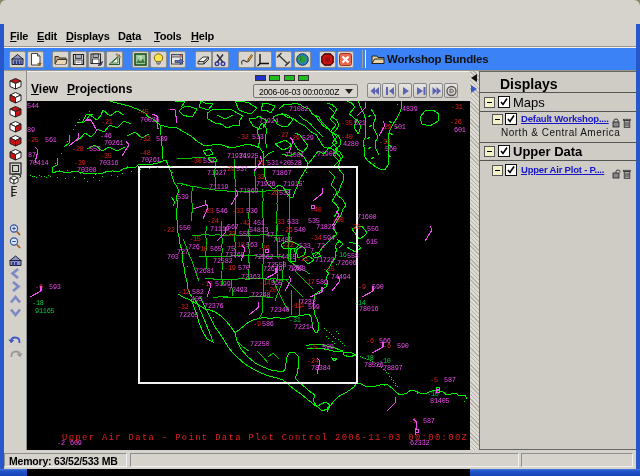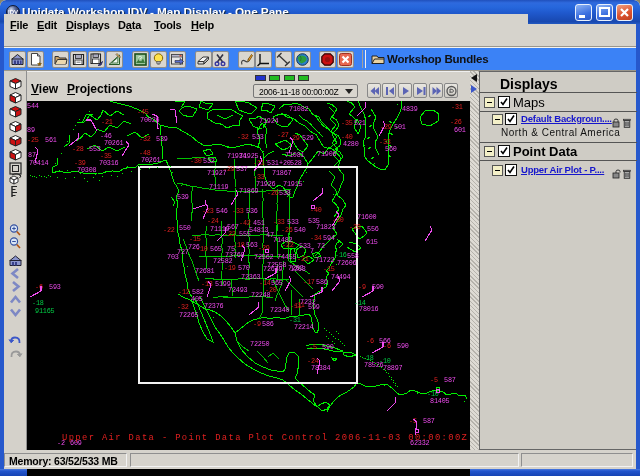--- a/index.html
+++ b/index.html
@@ -15,21 +15,21 @@
 .wbtn.b1{left:575px;background:linear-gradient(160deg,#8fb4f4,#3b6fe0 60%,#2a58c8);}
 .wbtn.b2{left:596px;background:linear-gradient(160deg,#8fb4f4,#3b6fe0 60%,#2a58c8);}
 .wbtn.b3{left:616px;background:linear-gradient(160deg,#f0a080,#dd5430 55%,#c04020);}
 .wbtn svg{position:absolute;left:0;top:0;}
 
 .bord{position:absolute;background:#2658cc;}
 #bl{left:0;top:24px;width:4px;height:445px;}
 #br{left:636px;top:24px;width:4px;height:445px;}
 #bb{left:0;top:469px;width:640px;height:7px;background:linear-gradient(180deg,#4a7ae0,#2254cc 30%,#1644b4);}
 
-#menubar{position:absolute;left:4px;top:14px;width:524px;height:21px;background:#d6d3cc;}
+#menubar{position:absolute;left:4px;top:25px;width:524px;height:21px;background:#d6d3cc;}
 #menubar .mi{position:absolute;top:5px;font-size:11px;font-weight:bold;color:#000;letter-spacing:-0.2px;}
 #menubar .mi u{text-decoration-thickness:1px;text-underline-offset:1px;}
 #mbline{position:absolute;left:4px;top:46px;width:632px;height:1px;background:#9a968c;}
 #mbline2{position:absolute;left:4px;top:47px;width:632px;height:1px;background:#f4f2ee;}
 
 #toolbar{position:absolute;left:4px;top:48px;width:632px;height:22px;background:#3b82f6;}
 .tbtn{position:absolute;top:3px;width:17px;height:17px;border:1px solid #8c8c8c;border-radius:2px;background:#d9d6cf;box-sizing:border-box;}
 .tbtn svg{position:absolute;left:0px;top:0px;}
 #tsep{position:absolute;left:358px;top:2px;width:2px;height:18px;border-left:1px solid #a0a0a0;border-right:1px solid #f0f0f0;}
 #wbund{position:absolute;left:383px;top:5px;font-size:11.5px;font-weight:bold;color:#111;letter-spacing:-0.2px;}
@@ -63,41 +63,20 @@
 .chk{position:absolute;width:12px;height:12px;background:#fff;border:1px solid #111;box-sizing:border-box;}
 .chk svg{position:absolute;left:0;top:0;}
 .blink{font-size:9.5px;font-weight:bold;color:#1616cc;text-decoration:underline;white-space:nowrap;letter-spacing:-0.2px;}
 .ptxt{font-size:10px;color:#111;white-space:nowrap;letter-spacing:0.5px;margin-left:8px;}
 
 #status{position:absolute;left:4px;top:450px;width:632px;height:19px;background:#d6d3cc;}
 .sbox{position:absolute;top:3px;height:14px;border:1px solid #8f8f8f;border-bottom-color:#f2f2f2;border-right-color:#f2f2f2;box-sizing:border-box;}
 #status .mem{position:absolute;left:4px;top:1px;font-size:10.5px;font-weight:bold;color:#000;letter-spacing:-0.2px;}
 </style></head><body>
 <div id="win">
- <div id="title">
-  <div id="ticon">
-        <span>IDV</span>
-      </div>
-  <div class="txt">Unidata Workshop IDV - Map Display - One Pane</div>
-  <div class="wbtn b1">
-        <svg width="15" height="15">
-          <rect x="3" y="10" width="6" height="3" fill="#fff"></rect>
-        </svg>
-      </div>
-  <div class="wbtn b2">
-        <svg width="15" height="15">
-          <rect x="3" y="3" width="9" height="8" fill="none" stroke="#fff" stroke-width="2"></rect>
-        </svg>
-      </div>
-  <div class="wbtn b3">
-        <svg width="15" height="15">
-          <path d="M4 4 L11 11 M11 4 L4 11" stroke="#fff" stroke-width="2.2"></path>
-        </svg>
-      </div>
- </div>
  <div class="bord" id="bl"></div>
     <div class="bord" id="br"></div>
     <div class="bord" id="bb"></div>
  <div id="menubar">
   <span class="mi" style="left:6px"><u>F</u>ile</span>
   <span class="mi" style="left:33px"><u>E</u>dit</span>
   <span class="mi" style="left:62px"><u>D</u>isplays</span>
   <span class="mi" style="left:114px">D<u>a</u>ta</span>
   <span class="mi" style="left:150px"><u>T</u>ools</span>
   <span class="mi" style="left:187px"><u>H</u>elp</span>
@@ -319,21 +298,21 @@
  <div id="mapmenu">
   <span class="mi" style="left:4px"><u>V</u>iew</span>
   <span class="mi" style="left:40px"><u>P</u>rojections</span>
   <div id="timeboxes">
     <div class="tb" style="left:0;background:#2233cc"></div>
     <div class="tb" style="left:14px;background:#22bb22"></div>
     <div class="tb" style="left:29px;background:#22bb22"></div>
     <div class="tb" style="left:43px;background:#22bb22"></div>
   </div>
   <div id="combo">
-        <span class="ct">2006-11-18 00:00:00Z</span>
+        <span class="ct">2006-06-03 00:00:00Z</span>
         <span class="ca"></span>
       </div>
   <div class="abtn" style="left:340px">
         <svg width="13" height="14" viewBox="0 0 13 14">
           <path d="M11 3 L6.5 7 L11 11 Z" fill="#5b64b4"></path>
           <path d="M7 3 L2.5 7 L7 11 Z" fill="#5b64b4"></path>
         </svg>
       </div>
   <div class="abtn" style="left:355px">
         <svg width="13" height="14" viewBox="0 0 13 14">
@@ -818,41 +797,41 @@
   <div style="position:absolute;left:33px;top:23px;font-size:13px;font-weight:normal">Maps</div>
   <div class="hline" style="top:39px"></div>
   <div class="minus" style="left:12px;top:42px">
         <i></i>
       </div>
   <div class="chk" style="left:25px;top:41px">
         <svg width="10" height="10" viewBox="0 0 10 10">
           <path d="M2 5 L4 7.5 L8 1.5" fill="none" stroke="#000" stroke-width="1.6"></path>
         </svg>
       </div>
-  <div class="blink" style="position:absolute;left:41px;top:41px">Default Backgroun....</div>
+  <div class="blink" style="position:absolute;left:41px;top:41px">Default Workshop....</div>
   <div style="position:absolute;left:132px;top:42px"><svg width="8" height="10" viewBox="0 0 8 10">
           <path d="M2 4 L2 2.5 Q2 1 4 1 Q6 1 6 2.5 L6 4" fill="none" stroke="#333" stroke-width="1"></path>
           <rect x="1" y="4" width="6" height="5" fill="#888" stroke="#222" stroke-width="0.8"></rect>
         </svg></div>
   <div style="position:absolute;left:143px;top:42px"><svg width="8" height="10" viewBox="0 0 8 10">
           <rect x="1.2" y="2.5" width="5.6" height="6.8" fill="#aaa" stroke="#222" stroke-width="0.8"></rect>
           <rect x="0.5" y="1.2" width="7" height="1.3" fill="#888" stroke="#222" stroke-width="0.6"></rect>
           <path d="M2.7 4 L2.7 8 M4 4 L4 8 M5.3 4 L5.3 8" stroke="#333" stroke-width="0.6"></path>
         </svg></div>
   <div class="ptxt" style="position:absolute;left:13px;top:55px">North &amp; Central America</div>
   <div class="hline" style="top:70px"></div>
   <div class="minus" style="left:4px;top:74px">
         <i></i>
       </div>
   <div class="chk" style="left:18px;top:73px">
         <svg width="10" height="10" viewBox="0 0 10 10">
           <path d="M2 5 L4 7.5 L8 1.5" fill="none" stroke="#000" stroke-width="1.6"></path>
         </svg>
       </div>
-  <div style="position:absolute;left:33px;top:72px;font-size:13px;font-weight:bold">Point Data</div>
+  <div style="position:absolute;left:33px;top:72px;font-size:13px;font-weight:bold">Upper Data</div>
   <div class="hline" style="top:88px"></div>
   <div class="minus" style="left:12px;top:93px">
         <i></i>
       </div>
   <div class="chk" style="left:25px;top:92px">
         <svg width="10" height="10" viewBox="0 0 10 10">
           <path d="M2 5 L4 7.5 L8 1.5" fill="none" stroke="#000" stroke-width="1.6"></path>
         </svg>
       </div>
   <div class="blink" style="position:absolute;left:41px;top:92px">Upper Air Plot - P....</div>

